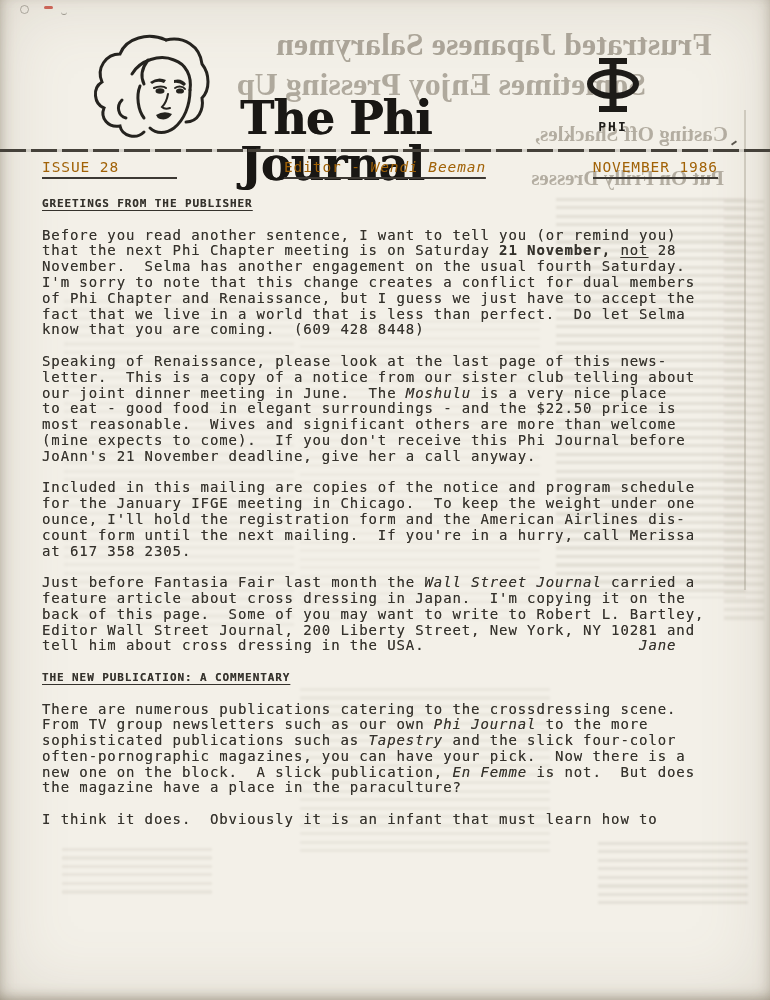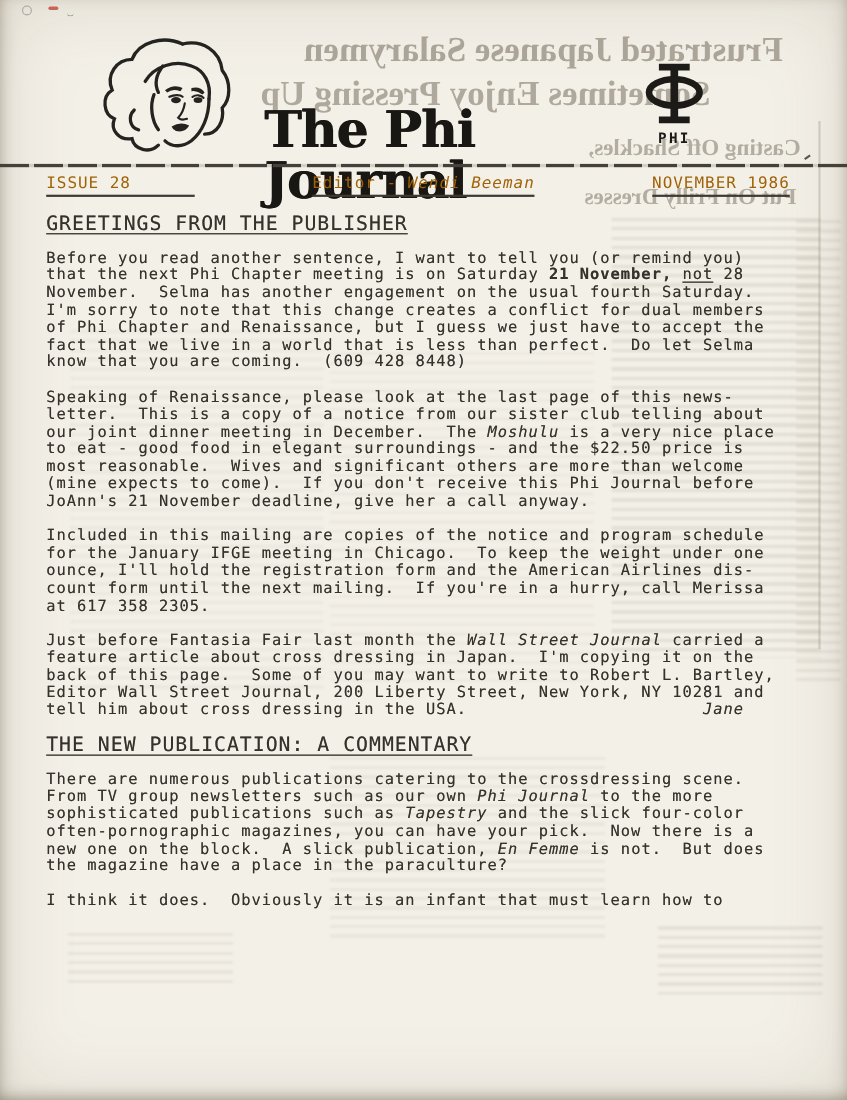--- a/index.html
+++ b/index.html
@@ -51,21 +51,21 @@
     background:repeating-linear-gradient(90deg,#45413a 0 26px,rgba(69,65,58,.18) 26px 31px);}
   .issue-bar-item{position:absolute;top:159px;font-size:14.5px;letter-spacing:.9px;
     border-bottom:2px solid #3c3833;padding-bottom:2px;color:#a16207;z-index:2;white-space:pre;}
   .issue-left{left:42px;padding-right:58px;}
   .issue-center{left:50%;transform:translateX(-50%);}
   .issue-right{right:52px;}
   
   .body-copy{position:absolute;left:42px;top:196px;width:690px;z-index:2;
     font-size:14px;line-height:15.8px;letter-spacing:.9px;color:#35322c;
     text-shadow:0 0 .5px rgba(40,38,33,.55);}
-  .heading{font-size:18px;font-weight:normal;margin:0 0 15.8px;
+  .heading{font-size:11px;font-weight:bold;margin:0 0 15.8px;
     text-decoration:underline;text-decoration-thickness:1.4px;text-underline-offset:3px;
     letter-spacing:.9px;white-space:pre;}
   .para{white-space:pre-wrap;margin:0 0 15.8px;}
   .italic{font-style:italic;}
   .bold{font-weight:bold;}
   .bold-underline{font-weight:normal;text-decoration:underline;
     text-decoration-thickness:1.4px;text-underline-offset:2px;}
 </style>
 </head>
 <body>
@@ -140,21 +140,21 @@
       <h2 class="heading">GREETINGS FROM THE PUBLISHER</h2>
       <p class="para"><span>Before you read another sentence, I want to tell you (or remind you)
 that the next Phi Chapter meeting is on Saturday </span><span class="bold">21 November,</span><span> </span><span class="bold-underline">not</span><span> 28
 November.  Selma has another engagement on the usual fourth Saturday.
 I'm sorry to note that this change creates a conflict for dual members
 of Phi Chapter and Renaissance, but I guess we just have to accept the
 fact that we live in a world that is less than perfect.  Do let Selma
 know that you are coming.  (609 428 8448)</span></p>
       <p class="para"><span>Speaking of Renaissance, please look at the last page of this news-
 letter.  This is a copy of a notice from our sister club telling about
-our joint dinner meeting in December.  The </span><span class="italic">Moshulu</span><span> is a very nice place
+our joint dinner meeting in June.  The </span><span class="italic">Moshulu</span><span> is a very nice place
 to eat - good food in elegant surroundings - and the $22.50 price is
 most reasonable.  Wives and significant others are more than welcome
 (mine expects to come).  If you don't receive this Phi Journal before
 JoAnn's 21 November deadline, give her a call anyway.</span></p>
       <p class="para"><span>Included in this mailing are copies of the notice and program schedule
 for the January IFGE meeting in Chicago.  To keep the weight under one
 ounce, I'll hold the registration form and the American Airlines dis-
 count form until the next mailing.  If you're in a hurry, call Merissa
 at 617 358 2305.</span></p>
       <p class="para"><span>Just before Fantasia Fair last month the </span><span class="italic">Wall Street Journal</span><span> carried a

